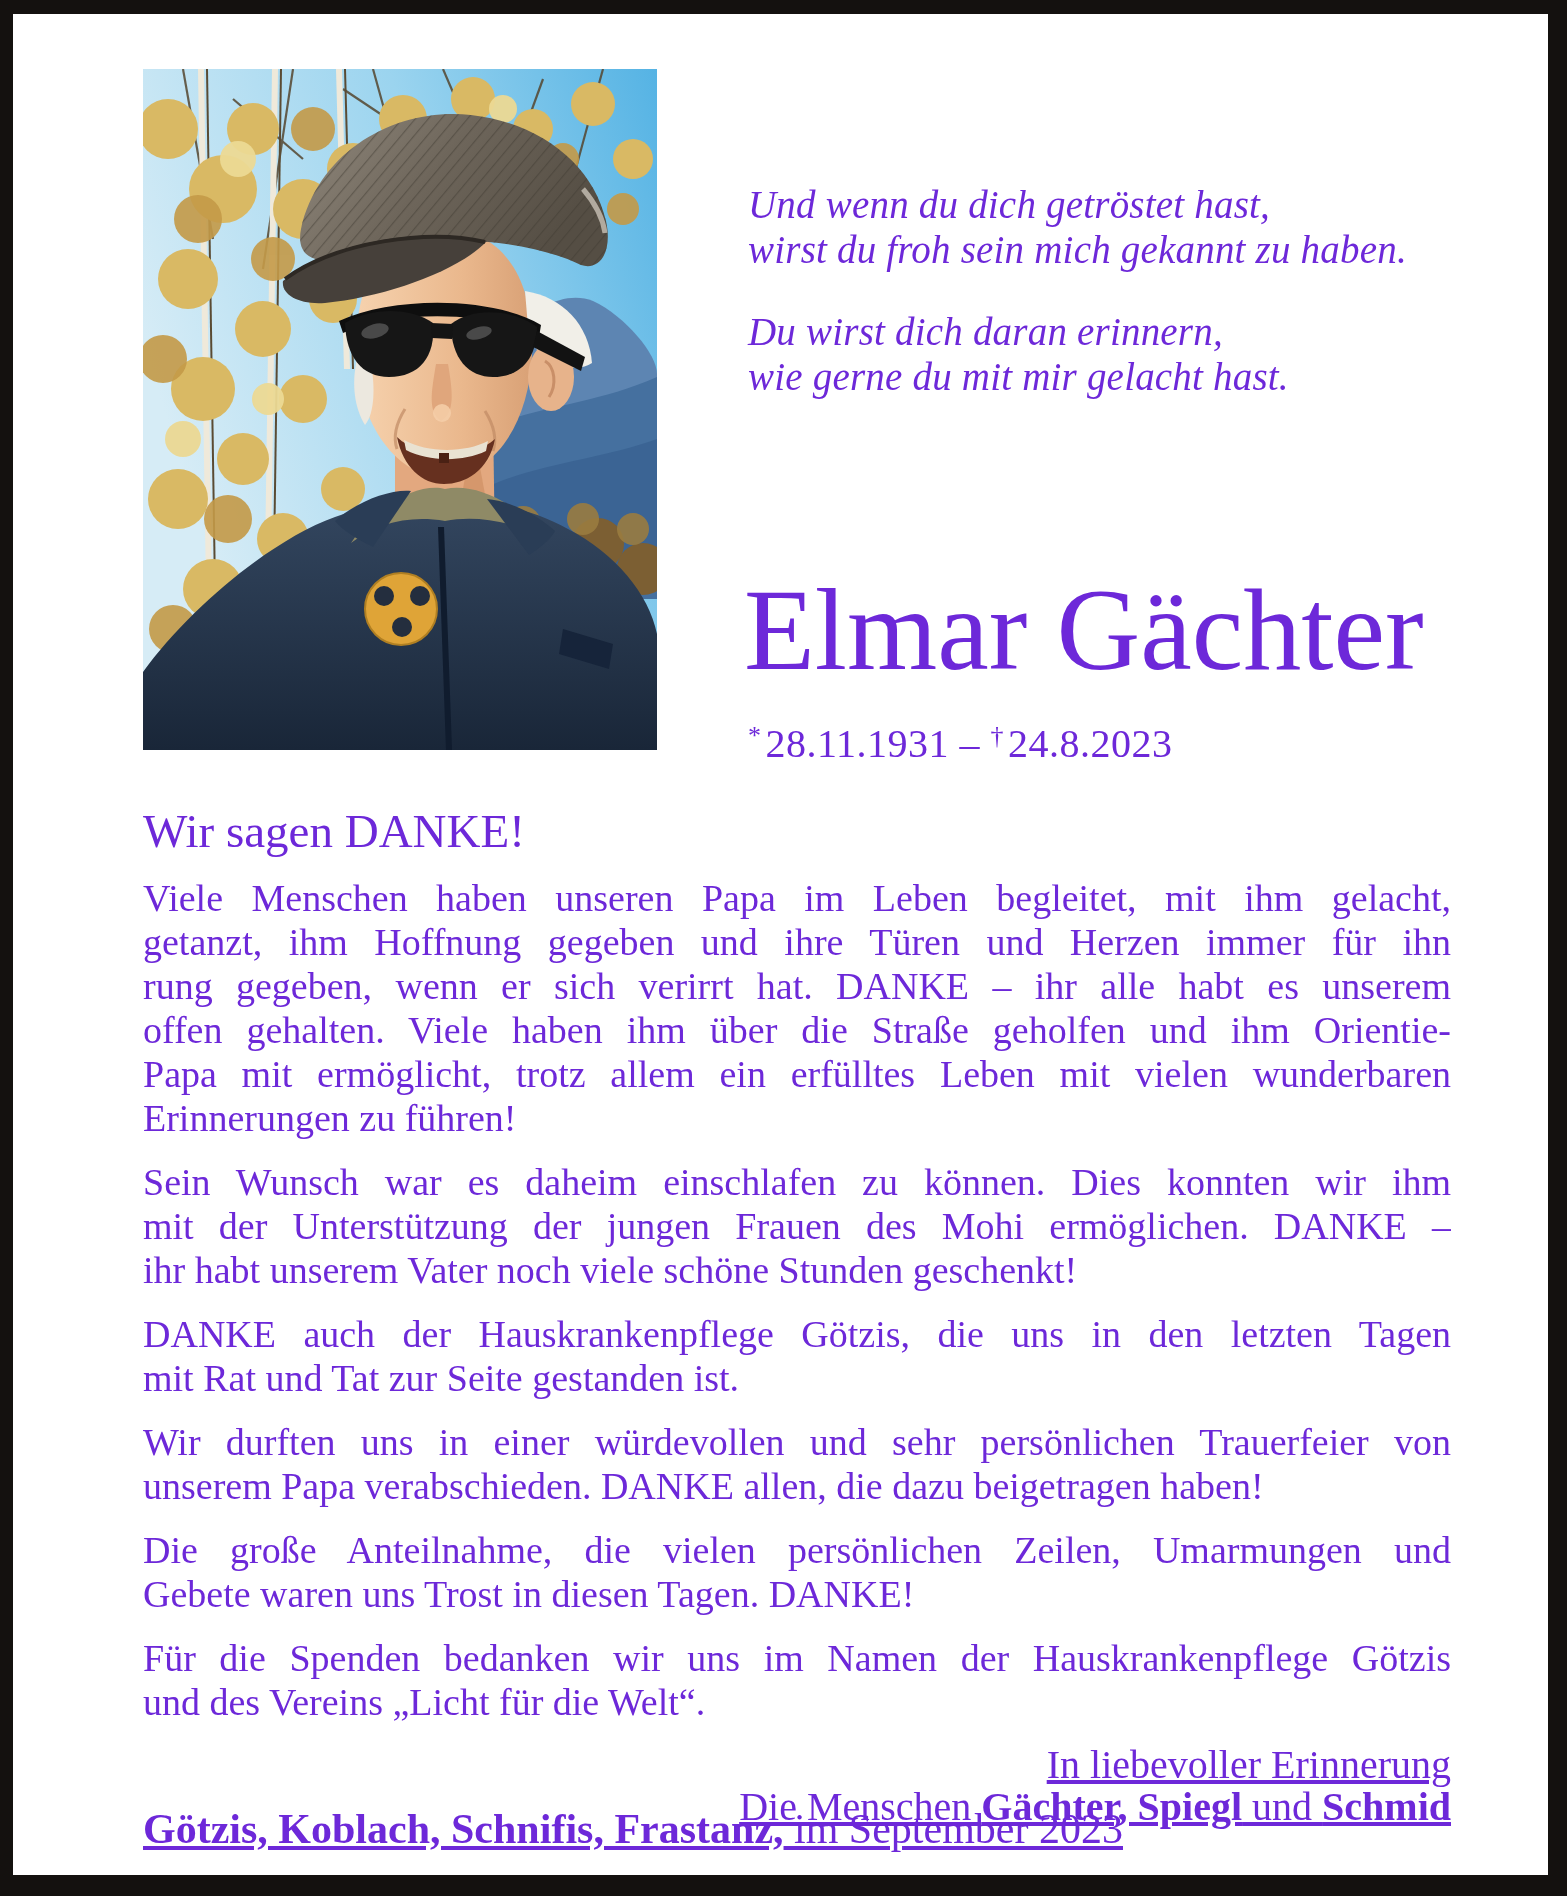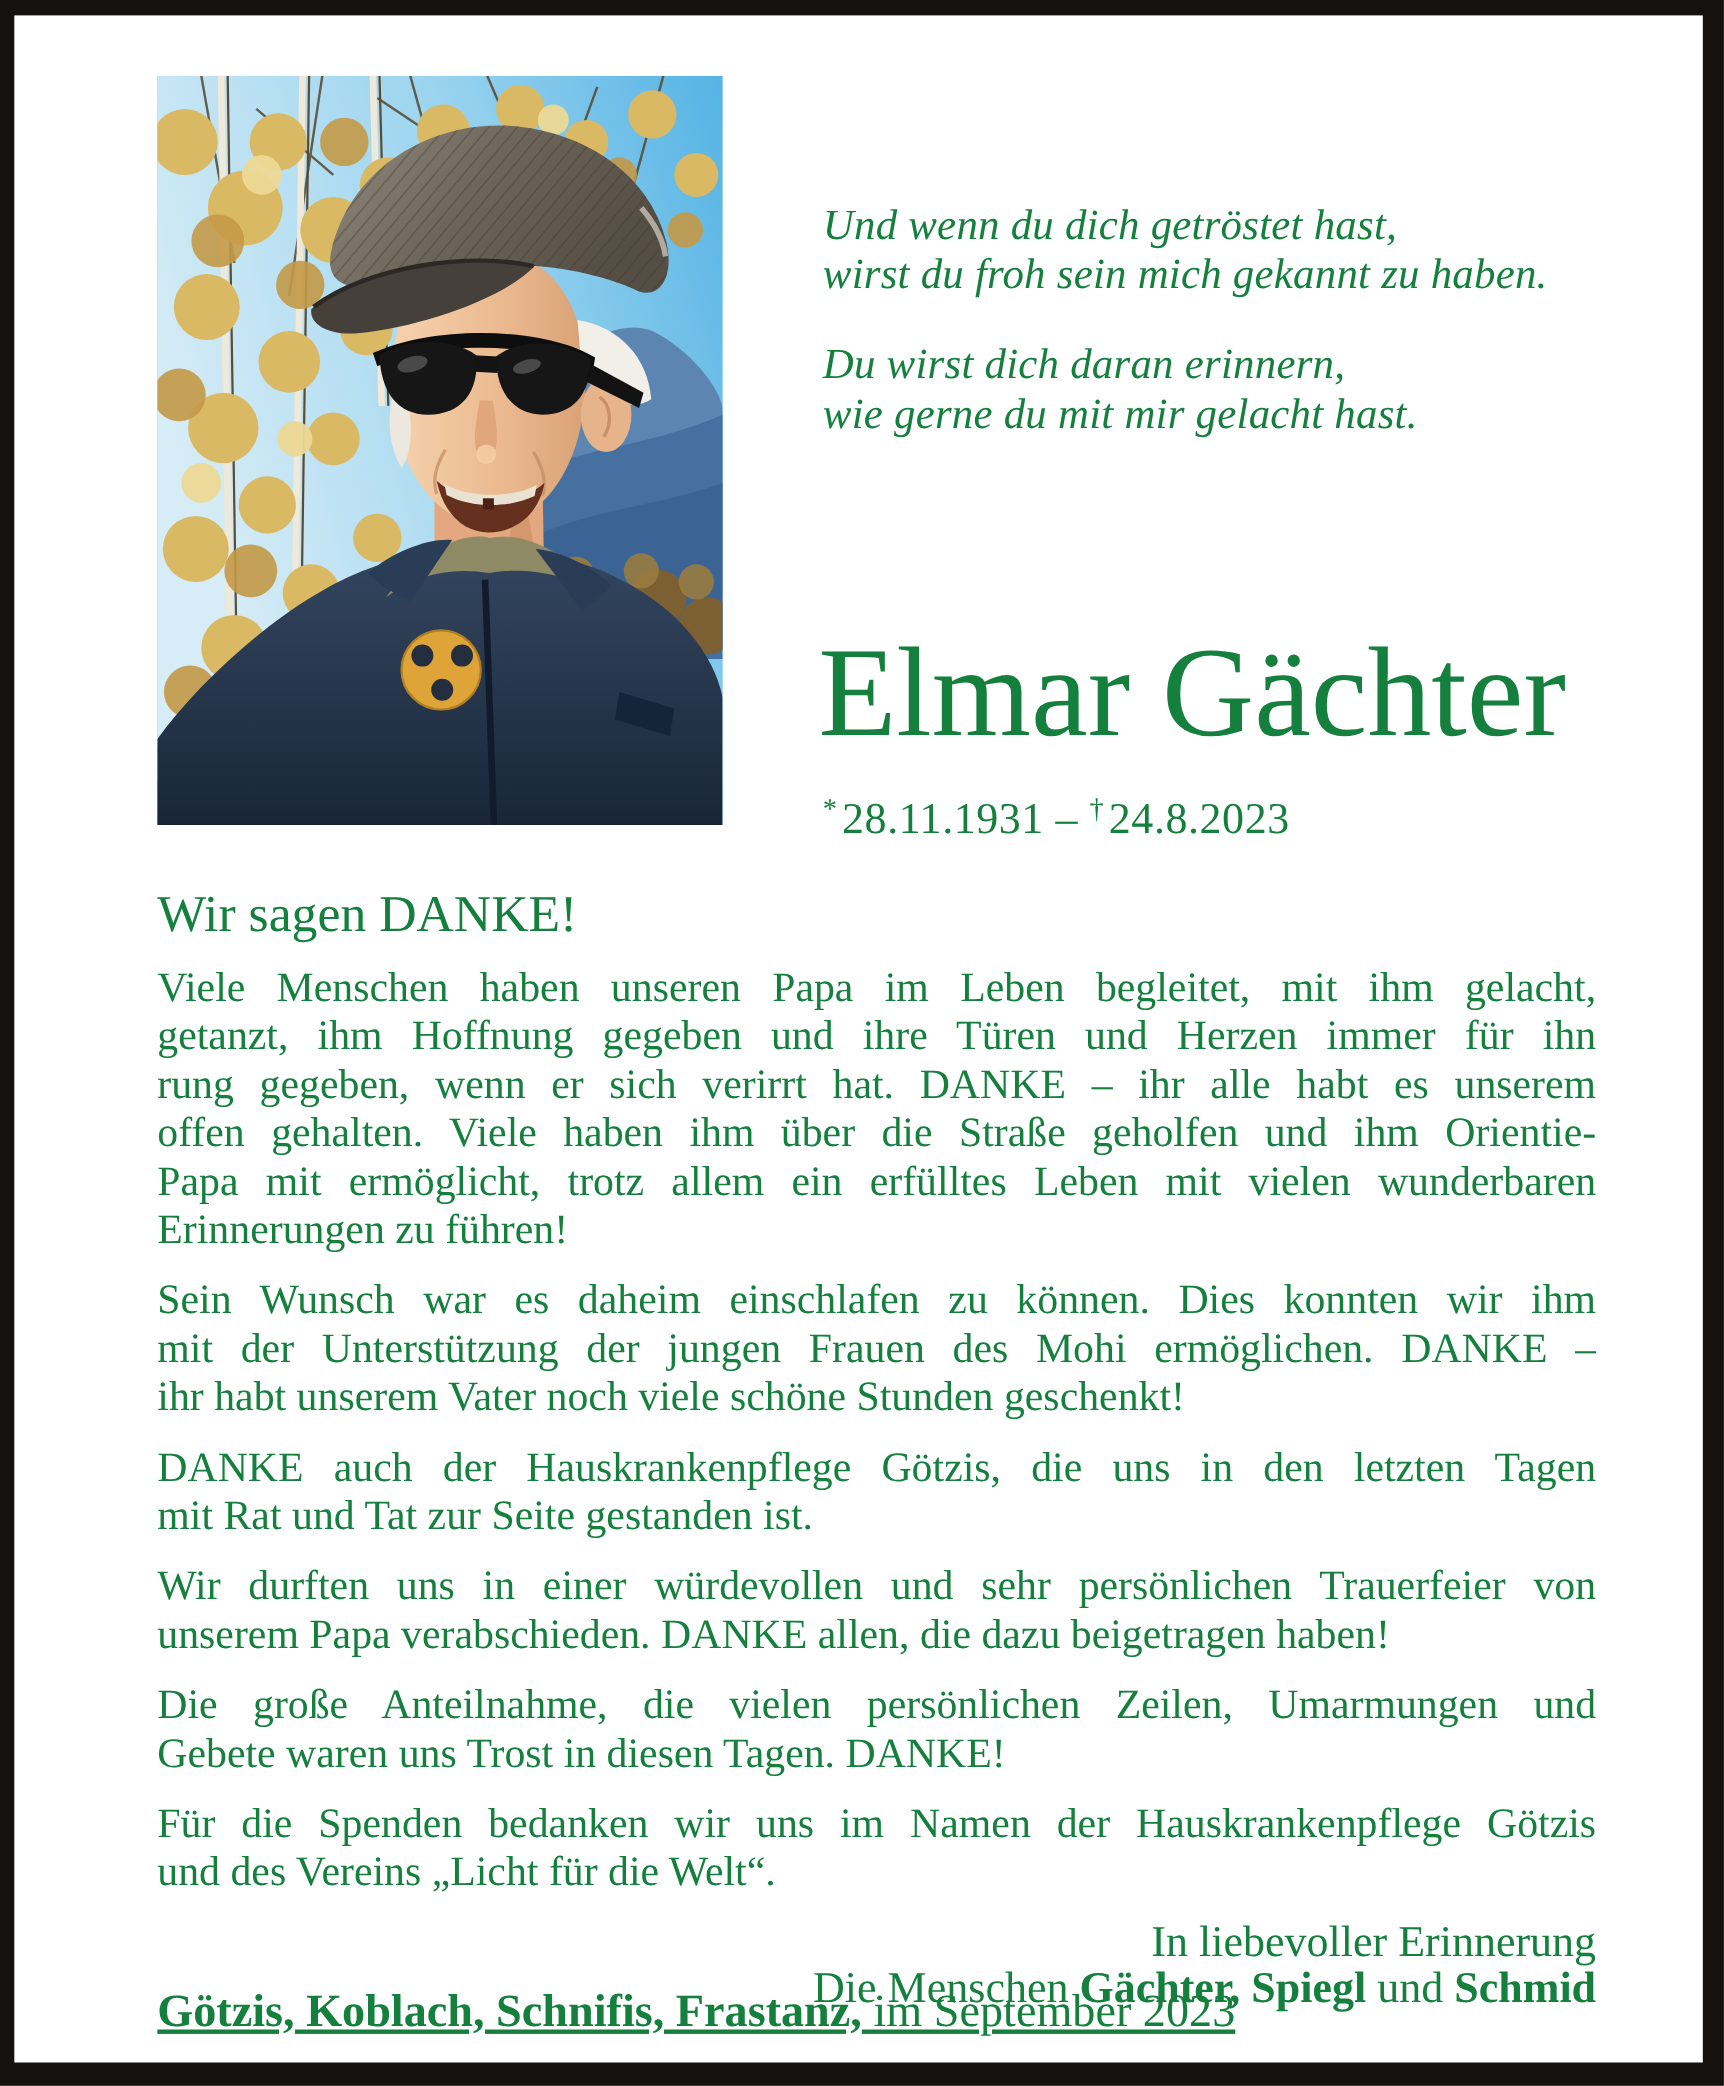--- a/index.html
+++ b/index.html
@@ -1,21 +1,21 @@
 <!DOCTYPE html>
 <html><head>
 <meta charset="utf-8">
 <style>
   html,body{margin:0;padding:0;background:#2b2b2b;}
   .page{
     position:relative;
     width:1567px;height:1896px;
     background:#14110f;
     font-family:"Liberation Serif","DejaVu Serif",serif;
-    color:#15803d;
+    color:#6d28d9;
     overflow:hidden;
   }
   .sheet{
     position:absolute;
     left:13px;top:14px;width:1535px;height:1861px;
     background:#ffffff;
   }
   
   .photo{
     position:absolute;left:130px;top:55px;width:514px;height:681px;
@@ -45,21 +45,21 @@
     position:absolute;left:130px;top:788px;width:1308px;
   }
   .heading{
     font-size:47px;line-height:58px;margin:0 0 16px 0;
   }
   .para{margin:0 0 20px 0;font-size:38px;line-height:44px;}
   .para .jline{text-align:justify;text-align-last:justify;height:44px;overflow:hidden;white-space:nowrap;}
   .para .jline{white-space:normal;}
   .para .jlast{text-align:left;height:44px;}
   .para:last-of-type{margin-bottom:0;}
-  .closing{margin:0;font-size:40px;line-height:42px;text-align:right;}
+  .closing{margin:0;font-size:40px;line-height:42px;text-align:right;text-decoration:underline;}
   .closing .row{height:42px;}
   .footer-line{
     position:absolute;left:130px;top:1792px;width:1308px;
     font-size:42px;line-height:46px;text-align:left;text-decoration:underline;
   }
   .b{font-weight:bold;}
 </style>
 </head>
 <body>
 

